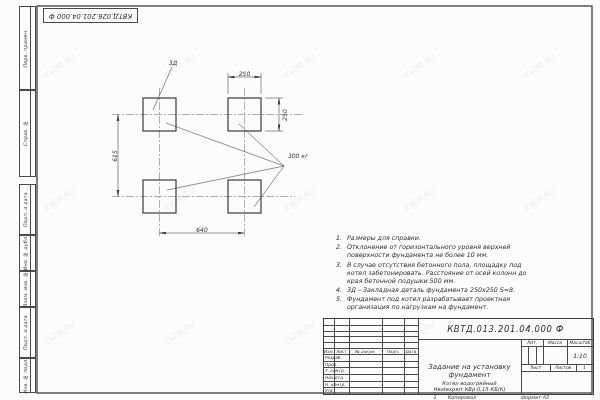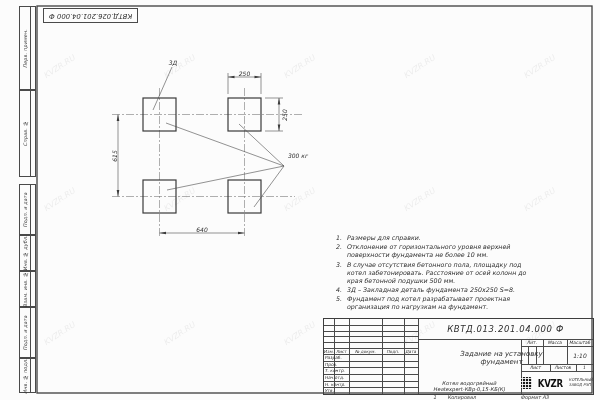--- a/index.html
+++ b/index.html
@@ -228,50 +228,41 @@
 
       <div class="cell left" style="left:1px;top:35px;width:24px;height:6.7px;font-size:4.3px;">Разраб.</div>
       <div class="cell left" style="left:1px;top:41.7px;width:24px;height:6.7px;font-size:4.3px;">Пров.</div>
       <div class="cell left" style="left:1px;top:48.3px;width:24px;height:6.7px;font-size:4.3px;">Т. контр.</div>
       <div class="cell left" style="left:1px;top:55px;width:24px;height:6.7px;font-size:4.3px;">Нач.отд.</div>
       <div class="cell left" style="left:1px;top:61.7px;width:24px;height:6.7px;font-size:4.3px;">Н. контр.</div>
       <div class="cell left" style="left:1px;top:68.3px;width:24px;height:6.7px;font-size:4.3px;">Утв.</div>
 
       <div class="cell" style="left:94px;top:0;width:175px;height:20px;font-size:8.5px;letter-spacing:.6px;">КВТД.013.201.04.000 Ф</div>
 
-      <div class="abs" style="left:94px;top:20px;width:103px;height:38px;display:flex;flex-direction:column;
-           align-items:center;justify-content:center;padding-left:32px;">
+      <div class="abs" style="left:94px;top:33px;width:103px;height:38px;display:flex;flex-direction:column;
+           align-items:center;justify-content:center;">
         <span class="txt" style="font-size:7px;">Задание на установку</span>
         <span class="txt" style="font-size:7px;">фундамент</span>
       </div>
 
       <div class="abs" style="left:94px;top:58px;width:103px;height:17px;display:flex;flex-direction:column;
            align-items:center;justify-content:center;">
         <span class="txt" style="font-size:5.2px;">Котел водогрейный</span>
         <span class="txt" style="font-size:5.2px;">Heatexpert-КВр-0,15-КБ(К)</span>
       </div>
 
       <div class="cell" style="left:197px;top:20px;width:22px;height:7px;font-size:4.4px;">Лит.</div>
       <div class="cell" style="left:219px;top:20px;width:24px;height:7px;font-size:4.4px;">Масса</div>
       <div class="cell" style="left:243px;top:20px;width:26px;height:7px;font-size:4.4px;">Масштаб</div>
       <div class="cell" style="left:243px;top:27px;width:26px;height:18px;font-size:6px;">1:10</div>
 
       <div class="cell" style="left:197px;top:45px;width:29px;height:7px;font-size:4.4px;">Лист</div>
       <div class="cell" style="left:226px;top:45px;width:26px;height:7px;font-size:4.4px;">Листов</div>
       <div class="cell" style="left:252px;top:45px;width:17px;height:7px;font-size:4.4px;">1</div>
 
-      <div class="abs" style="left:197px;top:52px;width:72px;height:23px;display:flex;align-items:center;
-           justify-content:center;gap:3px;">
-        <span class="logo-ic"></span>
-        <span class="logo-word">KVZR</span>
-        <span class="logo-sub">
-          <span style="display:block;">КОТЕЛЬНЫЙ</span>
-          <span style="display:block;">ЗАВОД РЭП</span>
-        </span>
-      </div>
     </div>
 
     <span class="pt footer-txt" style="left:435px;top:396.5px;">1</span>
     <span class="pt footer-txt" style="left:462px;top:396.5px;">Копировал</span>
     <span class="pt footer-txt" style="left:535px;top:396.5px;">Формат А3</span>
 
   </div>
 </div>
 
 </body></html>

